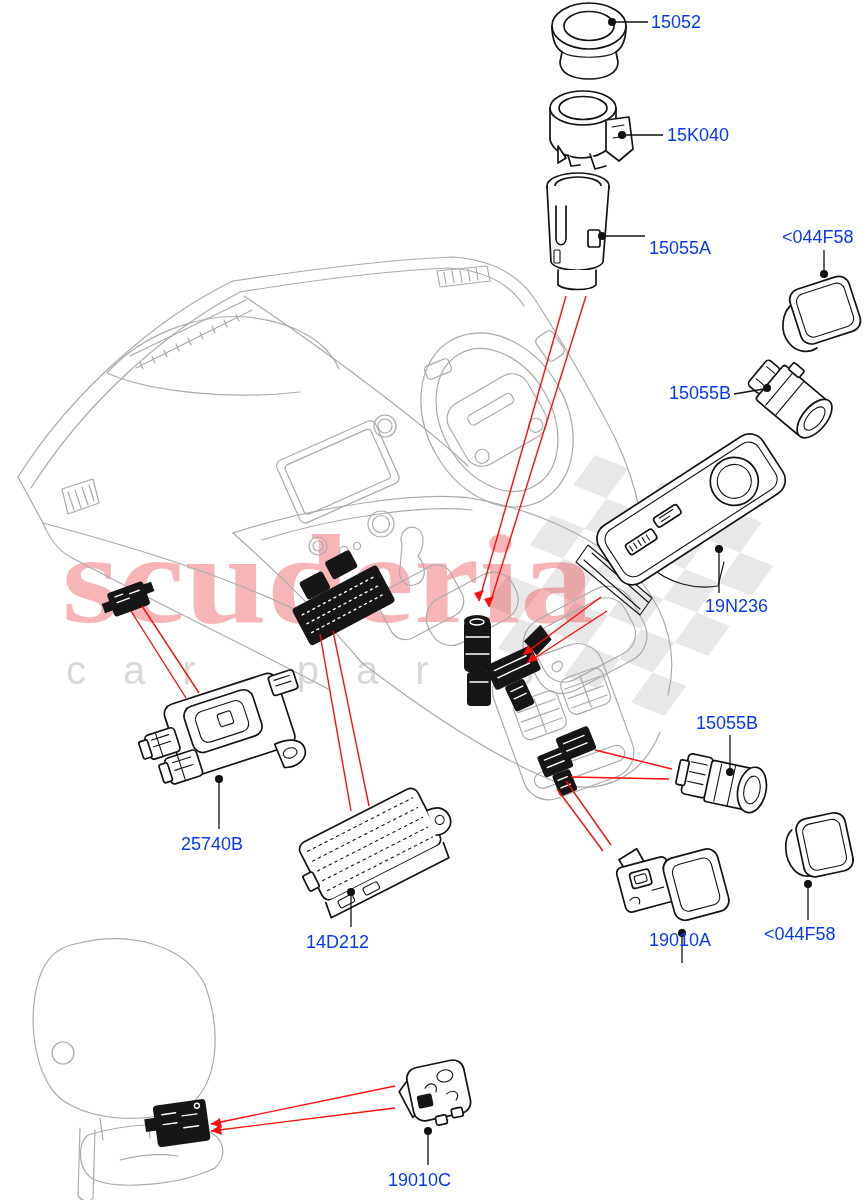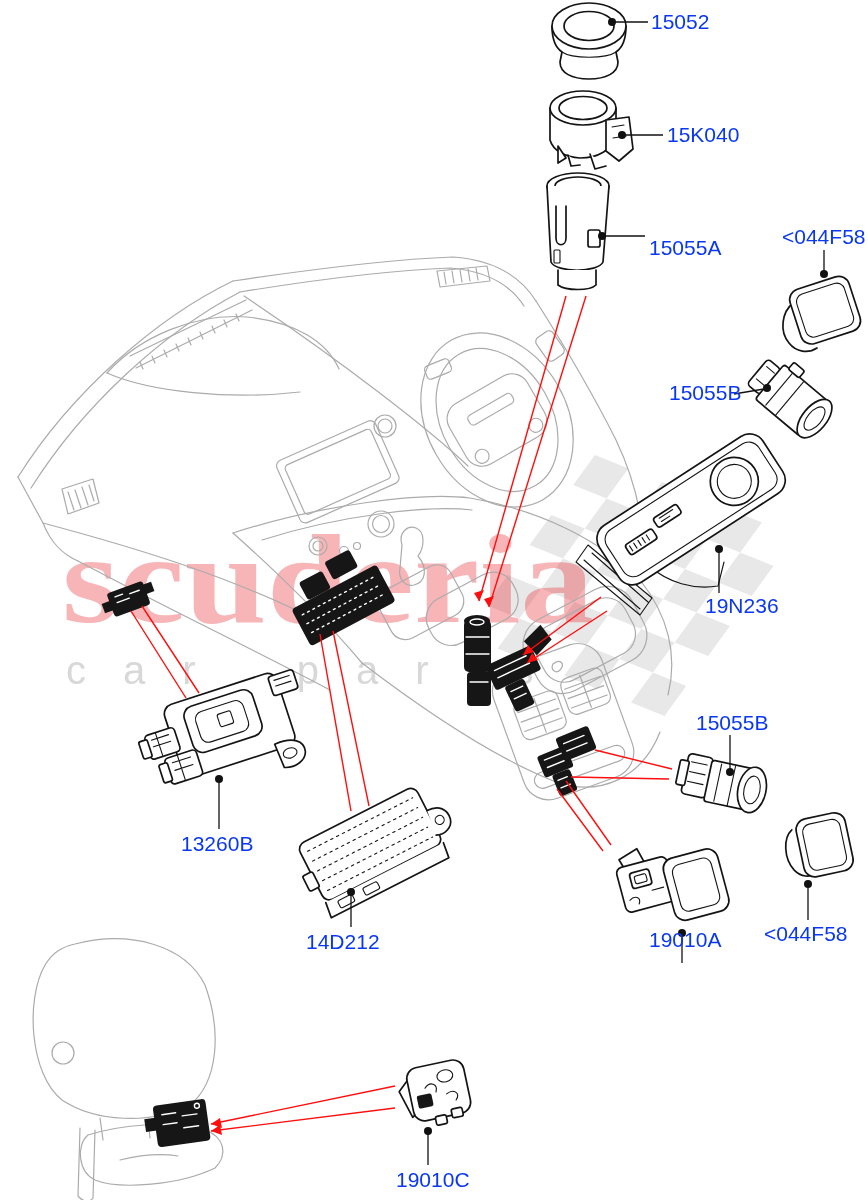--- a/index.html
+++ b/index.html
@@ -2,21 +2,21 @@
 <html><head>
 <meta charset="utf-8">
 <style>
   html,body{margin:0;padding:0;background:#ffffff;}
   #stage{
     position:relative;width:868px;height:1200px;background:#ffffff;overflow:hidden;
     font-family:"Liberation Sans",sans-serif;
   }
   #artwork{position:absolute;left:0;top:0;}
   .part-label{
-    position:absolute;font-size:21px;line-height:22px;color:#0a38f2;
+    position:absolute;font-size:18px;line-height:22px;color:#0a38f2;
     font-family:"Liberation Sans",sans-serif;white-space:nowrap;cursor:pointer;
   }
   .wm-brand{
     font-family:"Liberation Serif",serif;font-weight:bold;
     fill:#e8232b;opacity:0.33;
   }
   .wm-tagline{
     font-family:"Liberation Sans",sans-serif;
     fill:#d8d8d8;letter-spacing:37px;word-spacing:16px;
   }
@@ -360,16 +360,16 @@
 
   <div class="part-label" style="left:651px;top:11px">15052</div>
   <div class="part-label" style="left:667px;top:124px">15K040</div>
   <div class="part-label" style="left:649px;top:237px">15055A</div>
   <div class="part-label" style="left:782px;top:226px">&lt;044F58</div>
   <div class="part-label" style="left:669px;top:382px">15055B</div>
   <div class="part-label" style="left:705px;top:595px">19N236</div>
   <div class="part-label" style="left:696px;top:712px">15055B</div>
   <div class="part-label" style="left:764px;top:923px">&lt;044F58</div>
   <div class="part-label" style="left:649px;top:929px">19010A</div>
-  <div class="part-label" style="left:181px;top:833px">13260B</div>
+  <div class="part-label" style="left:181px;top:833px">25740B</div>
   <div class="part-label" style="left:306px;top:931px">14D212</div>
-  <div class="part-label" style="left:396px;top:1169px">19010C</div>
+  <div class="part-label" style="left:388px;top:1169px">19010C</div>
 </div>
 
 </body></html>

